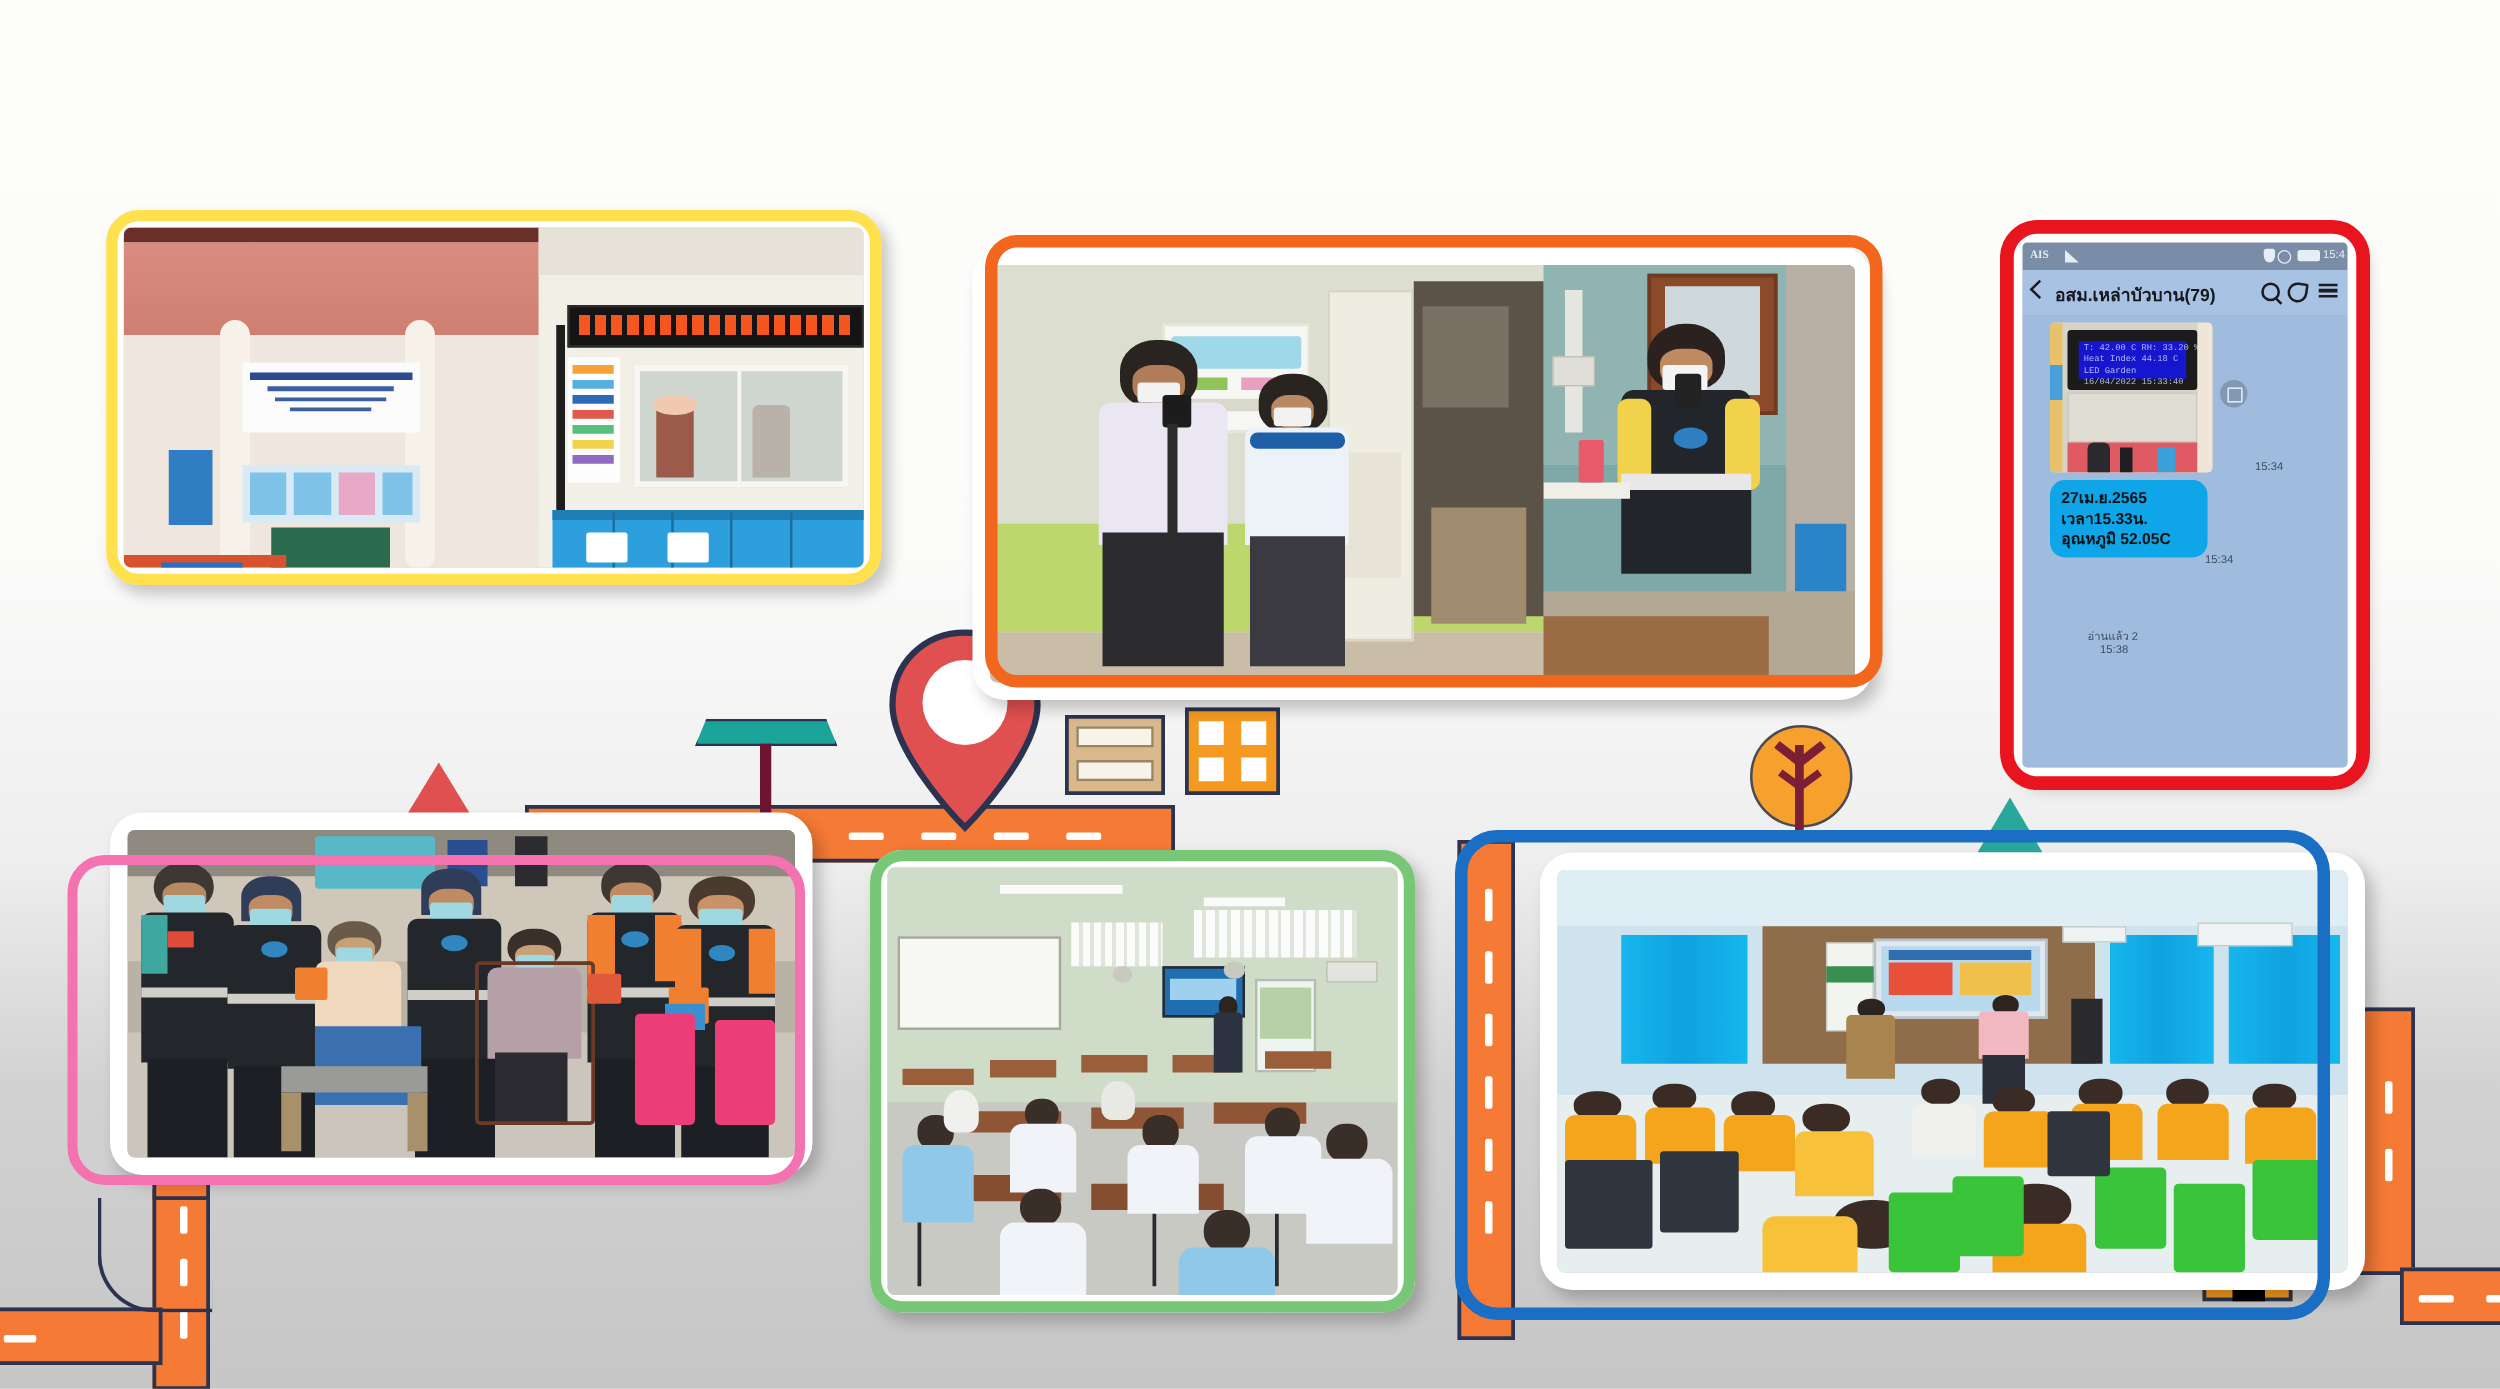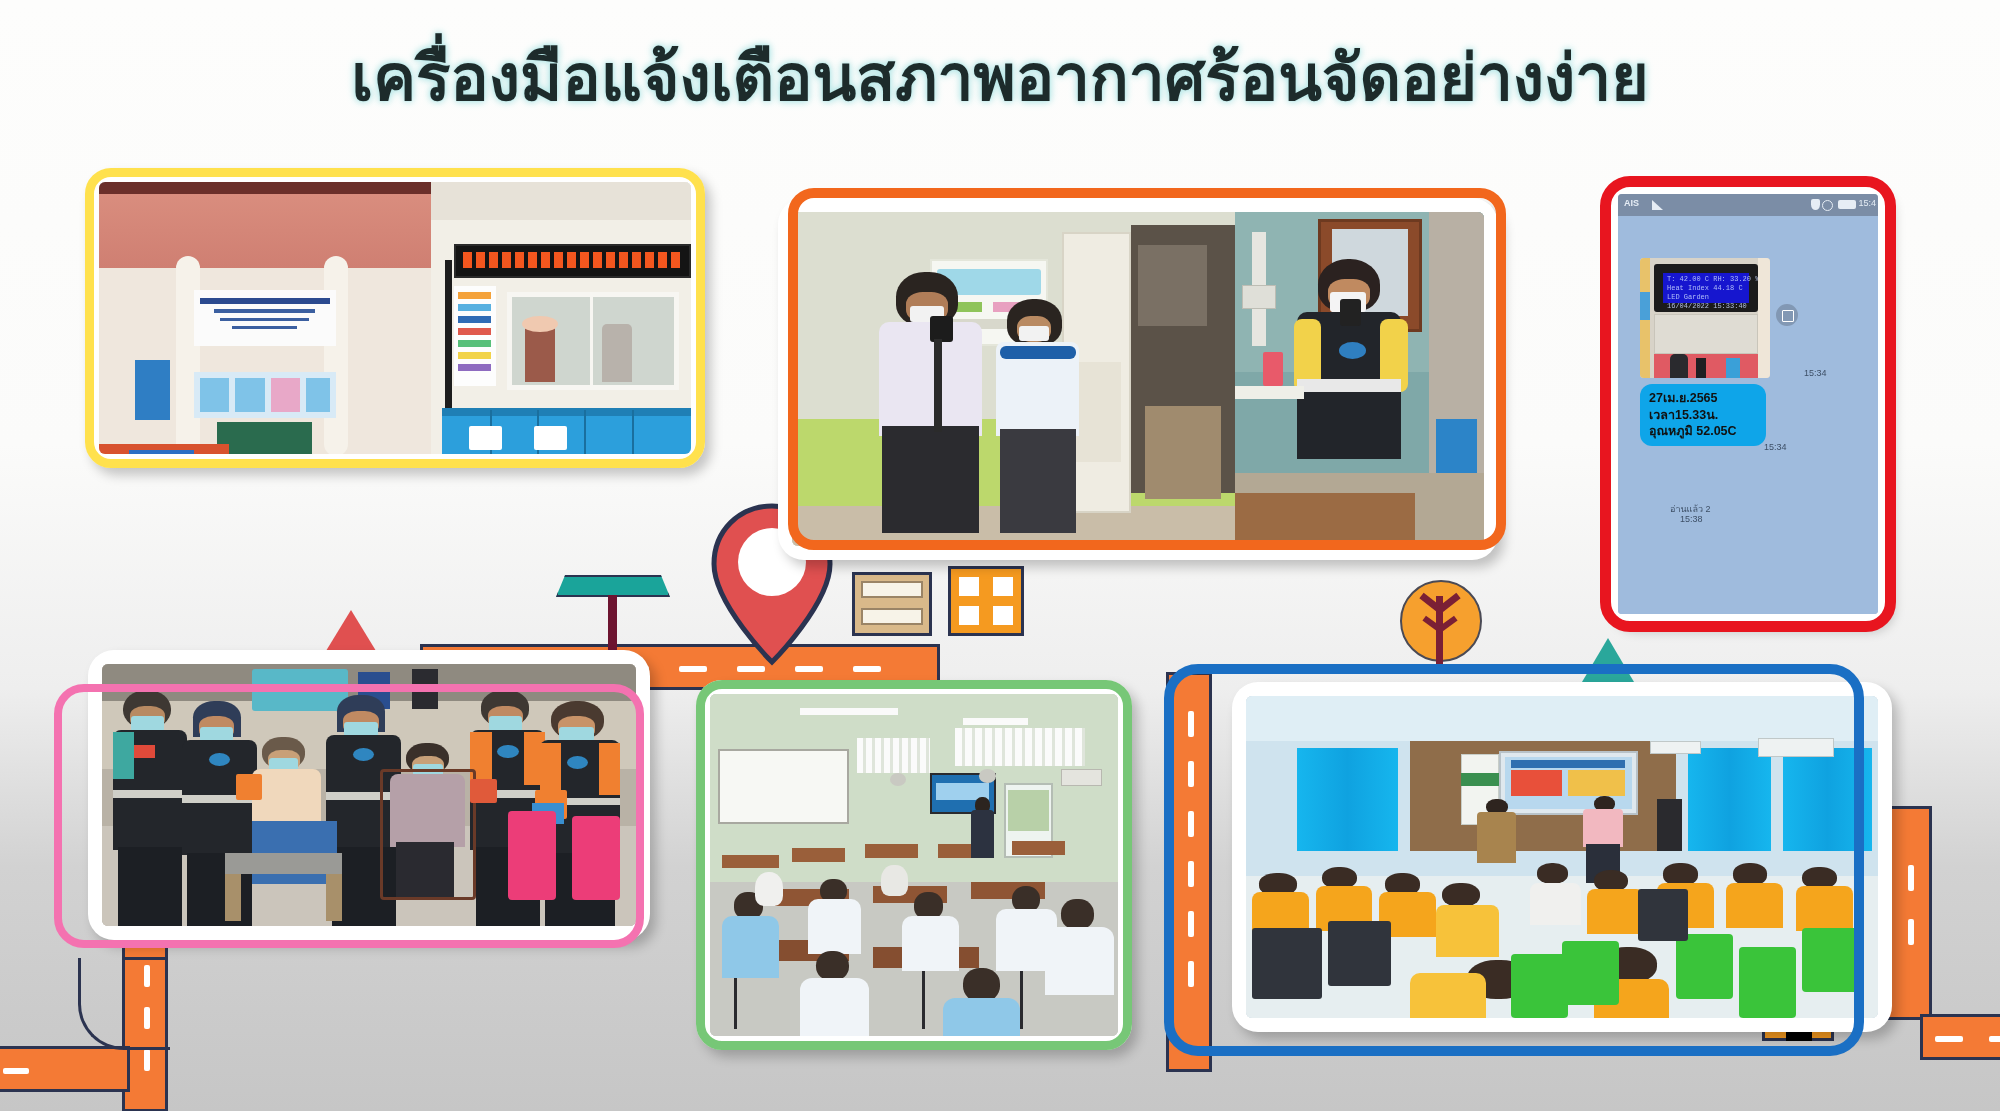--- a/index.html
+++ b/index.html
@@ -306,28 +306,41 @@
       </div>
     </div>
   </div>
   <div class="frame" style="left:788px;top:188px;width:718px;height:362px;border:10px solid #f2671d;"></div>
 
   <div class="card" id="phoneCard" style="left:1608px;top:184px;width:280px;height:440px;border-radius:22px;">
     <div class="photo" style="inset:10px;border-radius:4px;">
       <div class="sc" style="background:#9fbbdd;">
 
         <div class="statusbar">
-          <span style="position:absolute;left:6px;top:4px;font-size:9px;color:#e6edf5;font-weight:700;">AIS</span>
+          <span style="position:absolute;left:6px;top:4px;font-size:9px;color:#e6edf5;font-weight:700;font-family:Liberation Serif, serif;">AIS</span>
           <span style="position:absolute;left:34px;top:6px;width:0;height:0;border-left:11px solid #e6edf5;border-top:10px solid transparent;"></span>
           <span style="position:absolute;right:58px;top:5px;width:9px;height:11px;background:#e6edf5;border-radius:2px 2px 50% 50%;"></span>
           <span style="position:absolute;right:45px;top:6px;width:9px;height:9px;border:1.5px solid #e6edf5;border-radius:50%;"></span>
           <span style="position:absolute;right:22px;top:6px;width:18px;height:9px;background:#e6edf5;border-radius:2px;"></span>
           <span style="position:absolute;right:2px;top:4px;font-size:9px;color:#e6edf5;">15:4</span>
         </div>
 
+        <div class="chathdr" style="top:22px;">
+          <span style="position:absolute;left:8px;top:10px;width:9px;height:9px;border-left:2.5px solid #1b1b22;border-bottom:2.5px solid #1b1b22;transform:rotate(45deg);"></span>
+          <span style="position:absolute;left:26px;top:9px;font-size:14px;font-weight:700;color:#14171c;white-space:nowrap;">อสม.เหล่าบัวบาน(79)</span>
+          <span style="position:absolute;right:54px;top:10px;width:11px;height:11px;border:2.2px solid #1b1b22;border-radius:50%;">
+            <i style="position:absolute;right:-4px;bottom:-3px;width:6px;height:2.2px;background:#1b1b22;transform:rotate(45deg);display:block;"></i>
+          </span>
+          <span style="position:absolute;right:32px;top:10px;width:12px;height:12px;border:2.2px solid #1b1b22;border-radius:50% 10% 50% 50%;transform:rotate(8deg);"></span>
+          <span style="position:absolute;right:8px;top:11px;width:15px;height:11px;">
+            <i style="position:absolute;top:0;left:0;width:15px;height:2.2px;background:#1b1b22;display:block;"></i>
+            <i style="position:absolute;top:4.4px;left:0;width:15px;height:2.2px;background:#1b1b22;display:block;"></i>
+            <i style="position:absolute;top:8.8px;left:0;width:15px;height:2.2px;background:#1b1b22;display:block;"></i>
+          </span>
+        </div>
 
         <div class="chatbody" style="top:58px;">
 
           <div style="position:absolute;left:22px;top:6px;width:130px;height:120px;background:#dcd8cf;border-radius:4px;overflow:hidden;">
             <div class="l" style="left:0;top:0;width:100%;height:100%;background:#d8d3c8;"></div>
             <div class="l" style="left:0;top:0;width:10px;height:100%;background:#e8c26a;"></div>
             <div class="l" style="left:0;top:34px;width:10px;height:28px;background:#4aa0d8;"></div>
             <div class="lcd" style="left:14px;top:6px;width:104px;height:48px;">
               <div class="lcdline" style="top:2px;">T: 42.00 C  RH: 33.20 %</div>
               <div class="lcdline" style="top:11px;">Heat Index     44.18 C</div>
@@ -575,15 +588,14 @@
         <div class="l" style="left:88%;top:72%;width:9%;height:20%;background:#3ac43a;border-radius:4px;"></div>
 
         <div class="l" style="left:1%;top:72%;width:11%;height:22%;background:#30343c;border-radius:3px;"></div>
         <div class="l" style="left:13%;top:70%;width:10%;height:20%;background:#30343c;border-radius:3px;"></div>
         <div class="l" style="left:62%;top:60%;width:8%;height:16%;background:#30343c;border-radius:3px;"></div>
       </div>
     </div>
   </div>
   <div class="frame" style="left:1164px;top:664px;width:700px;height:392px;border:10px solid #1a6fc4;border-radius:34px;"></div>
 
-  <div id="title">เครื่องมือแจ้งเตือนสภาพอากาศร้อนจัดอย่างง่าย</div>
 
 </div>
 
 </body></html>

